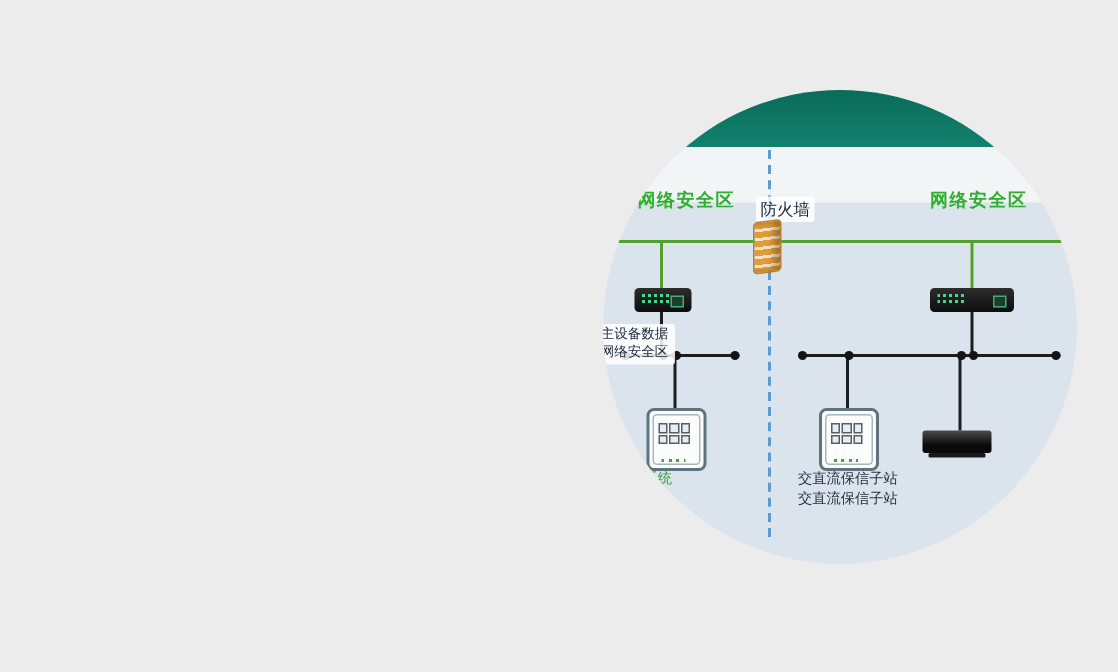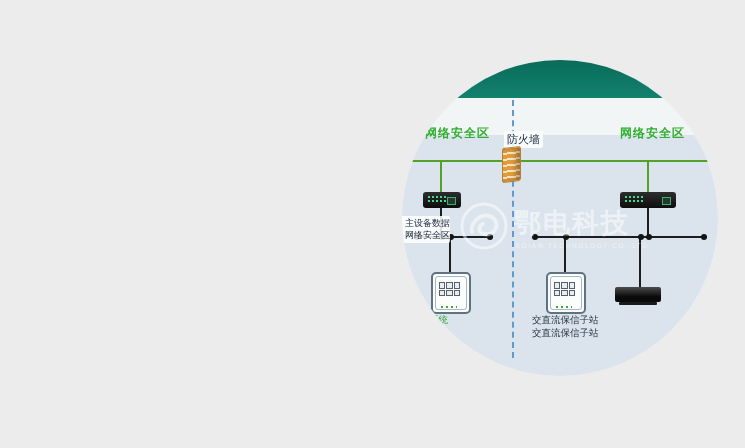--- a/index.html
+++ b/index.html
@@ -35,21 +35,21 @@
   .bdrop{width:2px;background:#1d1d1d;top:148px;height:29px;z-index:5;}
   .bd-l{left:38px;} .bd-r{left:245px;}
   .bus{height:2px;background:#1d1d1d;top:176px;z-index:5;}
   .bus-l{left:15px;width:76px;}
   .bus-r{left:133px;width:172px;}
   .ddrop{width:2px;background:#1d1d1d;top:177px;z-index:5;}
   .dd-l{left:47px;height:36px;}
   .dd-m{left:162px;height:36px;}
   .dd-r{left:237px;height:50px;}
   .dot{width:6px;height:6px;border-radius:50%;background:#141414;top:174px;z-index:6;}
-  .node-label{left:-6px;top:156px;width:54px;text-align:right;font-size:9px;line-height:1.3;
+  .node-label{left:-6px;top:156px;width:54px;text-align:center;font-size:9px;line-height:1.3;
               color:#16253a;background:rgba(255,255,255,.85);border-radius:2px;padding:2px 0;z-index:7;}
   .relay{width:36px;height:38px;background:#fbfdfd;border:2px solid #5f7280;border-radius:5px;z-index:8;}
   .relay-l{left:29px;top:212px;}
   .relay-m{left:144px;top:212px;}
   .relay-inner{position:absolute;inset:2px;border:1px solid #a9b6c0;border-radius:3px;}
   .relay-grid{position:absolute;left:6px;top:8px;width:21px;height:14px;display:grid;
               grid-template-columns:repeat(3,1fr);grid-template-rows:repeat(2,1fr);gap:1px;}
   .relay-grid div{border:1px solid #55606a;background:#e8edf0;}
   .relay-led{position:absolute;left:8px;bottom:4px;width:16px;height:2px;
              background:repeating-linear-gradient(90deg,#3aa83a 0 2px,transparent 2px 5px);}
@@ -154,23 +154,15 @@
     </div>
 
     <div class="abs comm"></div>
 
     <div class="abs cap cap-left">保护系统</div>
     <div class="abs cap cap-mid">
       <div>交直流保信子站</div>
       <div>交直流保信子站</div>
     </div>
 
-    <div class="abs wm">
-      <svg class="wm-logo" width="52" height="52" viewBox="0 0 52 52">
-        <circle cx="26" cy="26" r="22" fill="none" stroke="#ffffff" stroke-width="3"></circle>
-        <path d="M14 32 C 12 18, 30 10, 37 20 C 42 28, 34 36, 26 34 C 20 32, 20 26, 25 24" fill="none" stroke="#ffffff" stroke-width="4" stroke-linecap="round"></path>
-      </svg>
-      <div class="wm-cn">鄂电科技</div>
-      <div class="wm-en">EDIAN TECHNOLOGY CO.,LTD</div>
-    </div>
 
   </div>
 </div>
 
 </body></html>

